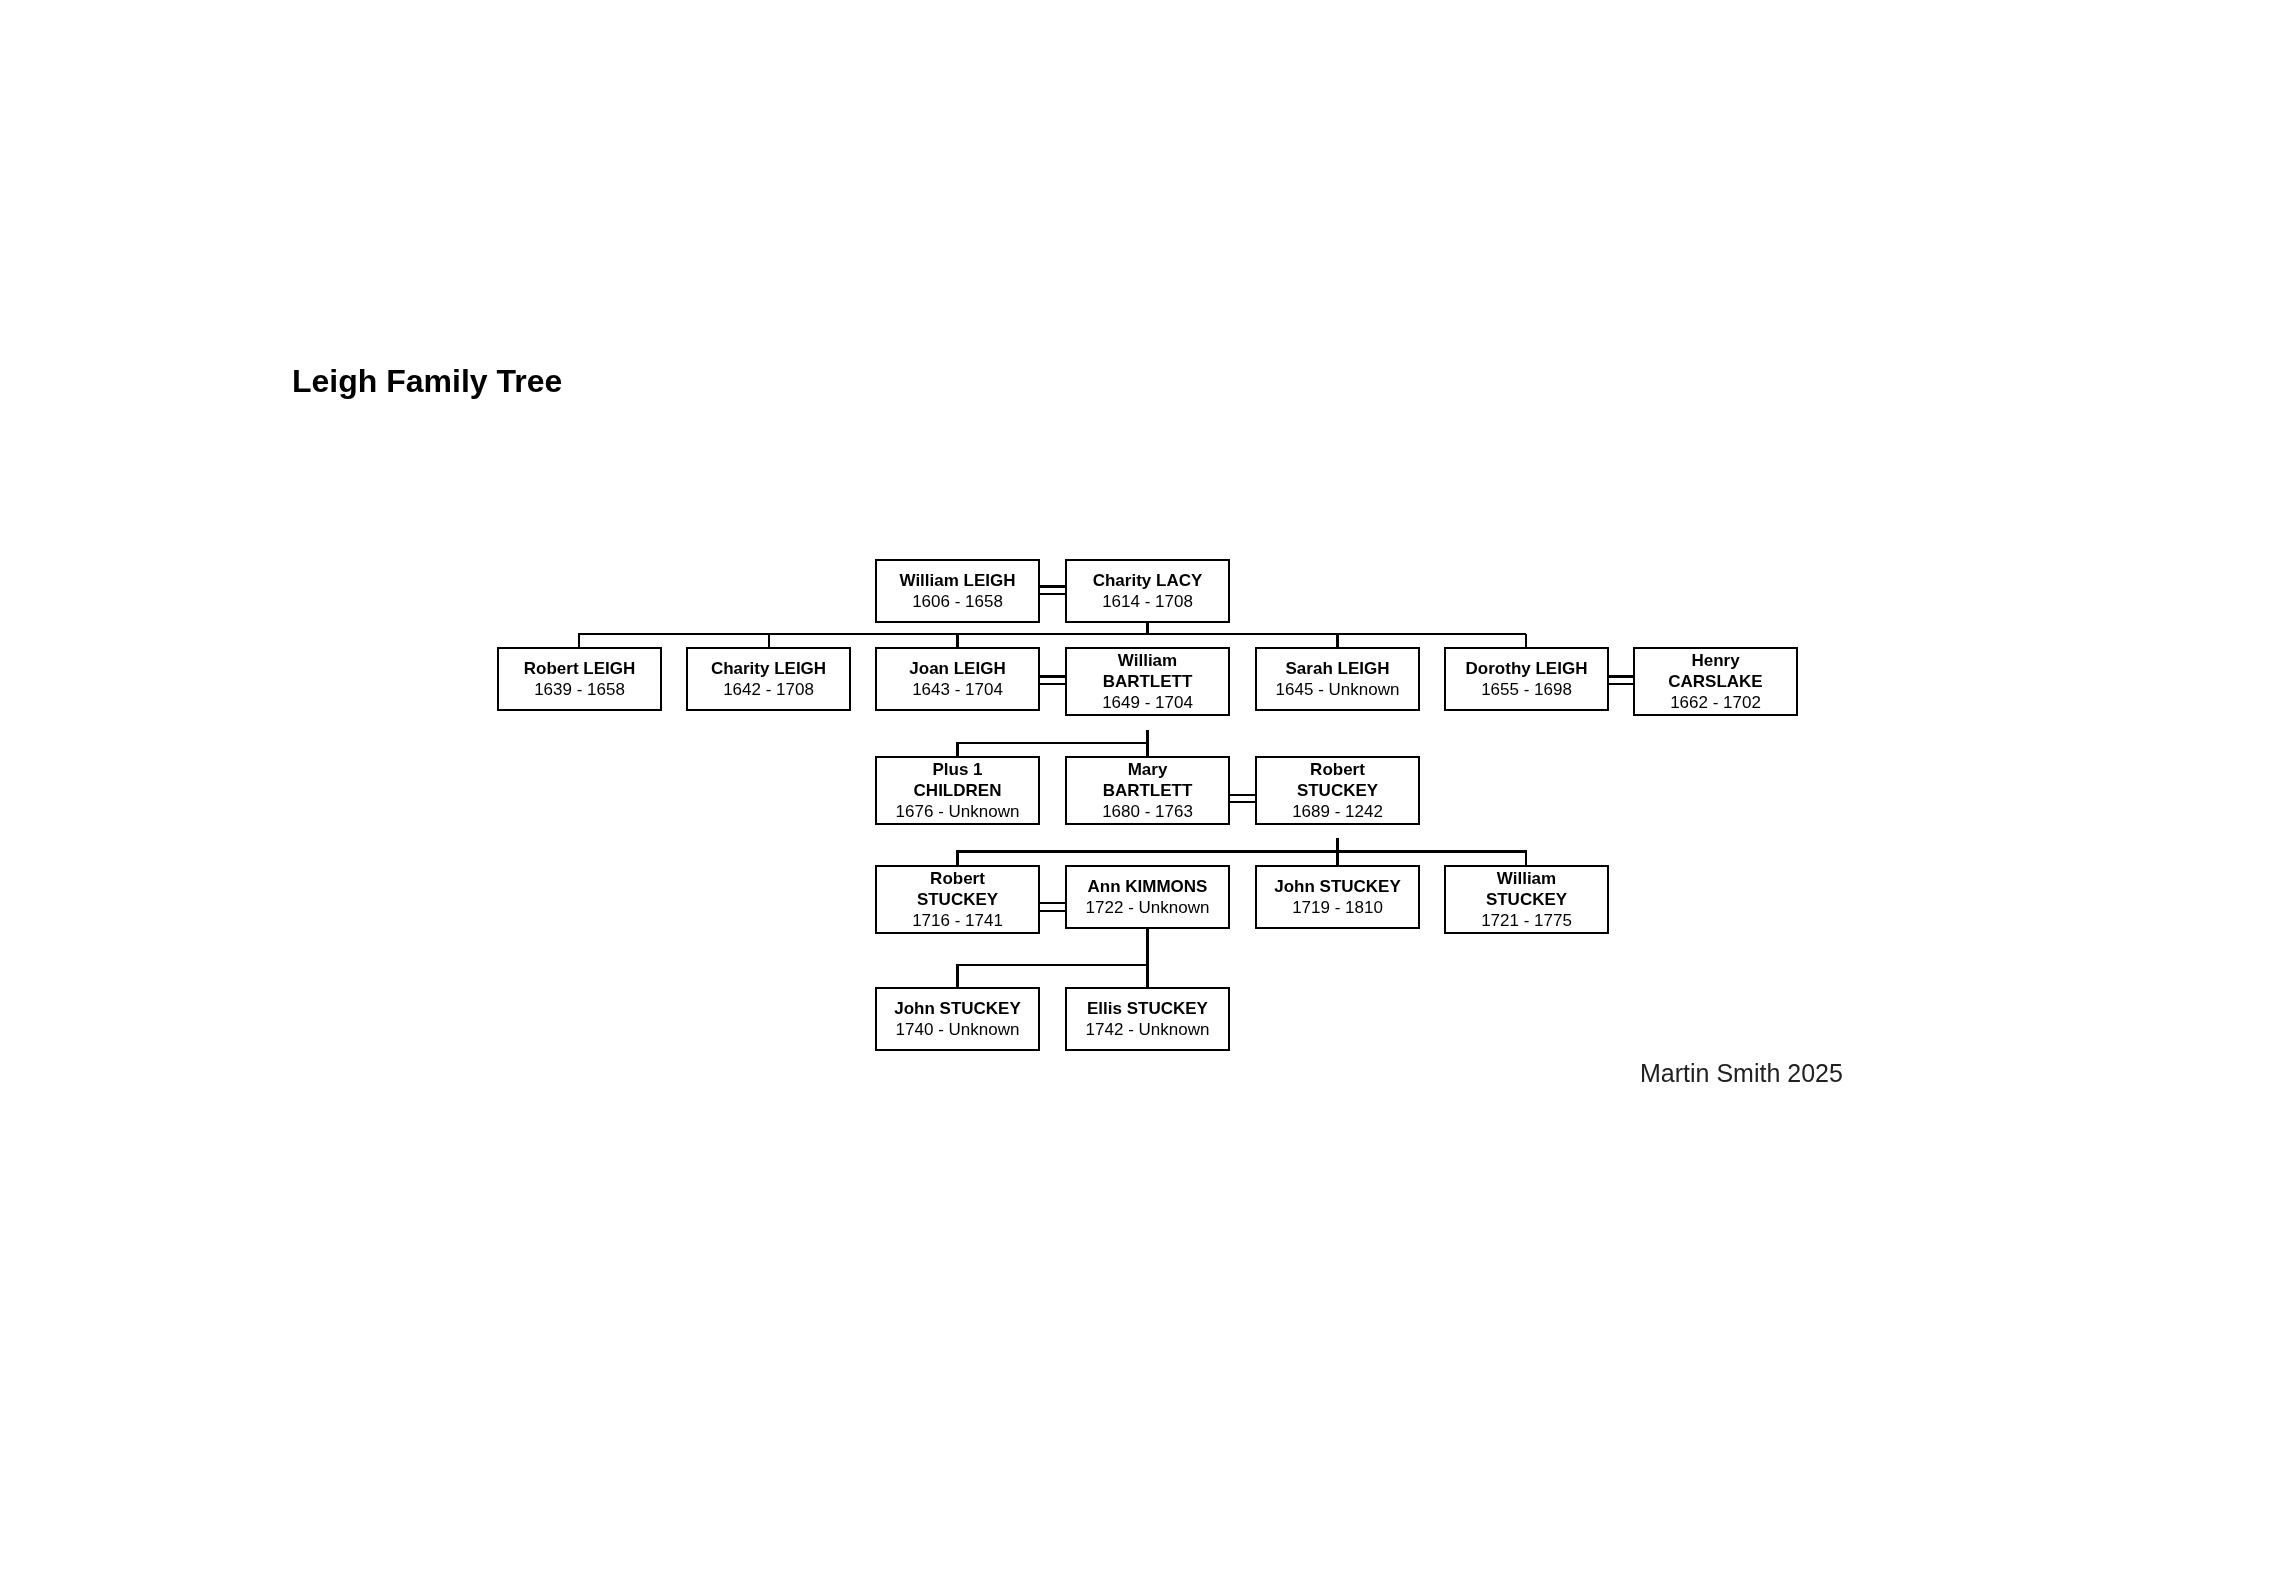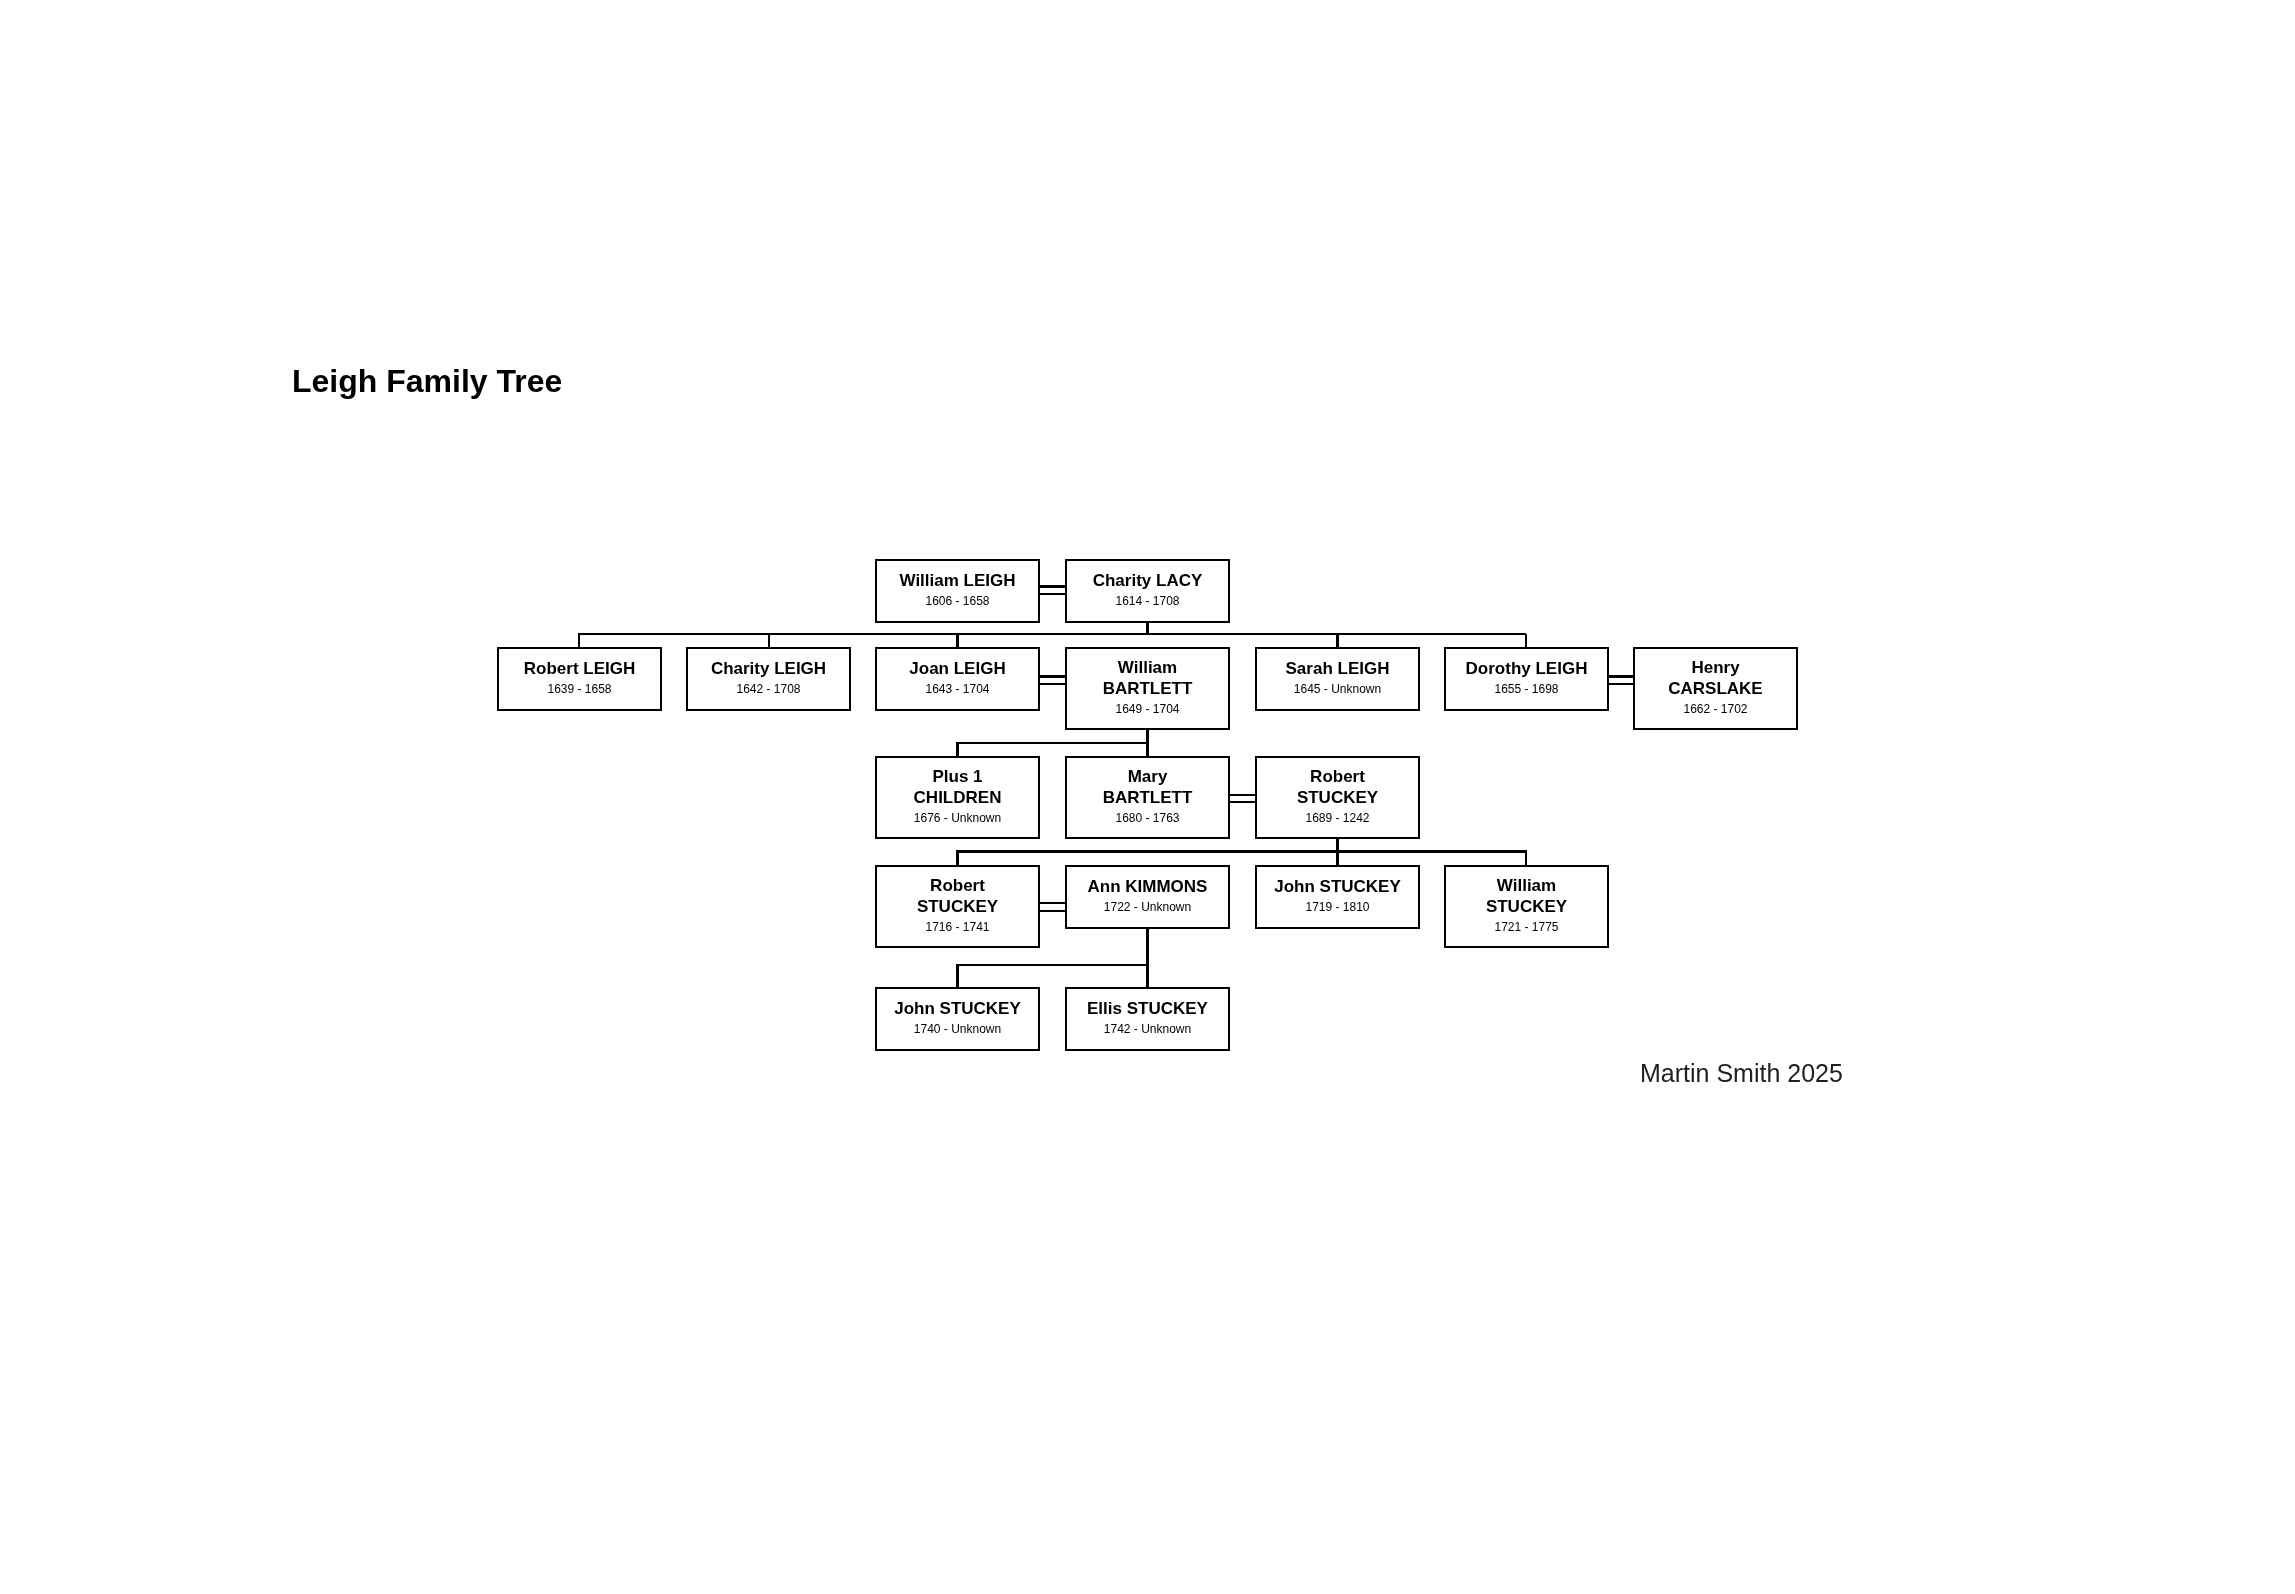--- a/index.html
+++ b/index.html
@@ -40,33 +40,33 @@
     border:2.3px solid #000000;
     background:#ffffff;
     display:flex;
     flex-direction:column;
     align-items:center;
     justify-content:center;
     text-align:center;
     color:#000000;
   }
   .h2{height:64px;}
-  .h3{height:83px;}
+  .h3{height:69px;}
   .pname{
     font-weight:bold;
     font-size:17px;
     line-height:21px;
     white-space:nowrap;
   }
   .h3 .pname{
     white-space:normal;
     width:114px;
   }
   .pdates{
-    font-size:12px;
+    font-size:17px;
     line-height:21px;
     white-space:nowrap;
   }
 </style>
 </head>
 <body>
 
 <div class="canvas">
 
   <div class="chart-title">Leigh Family Tree</div>

